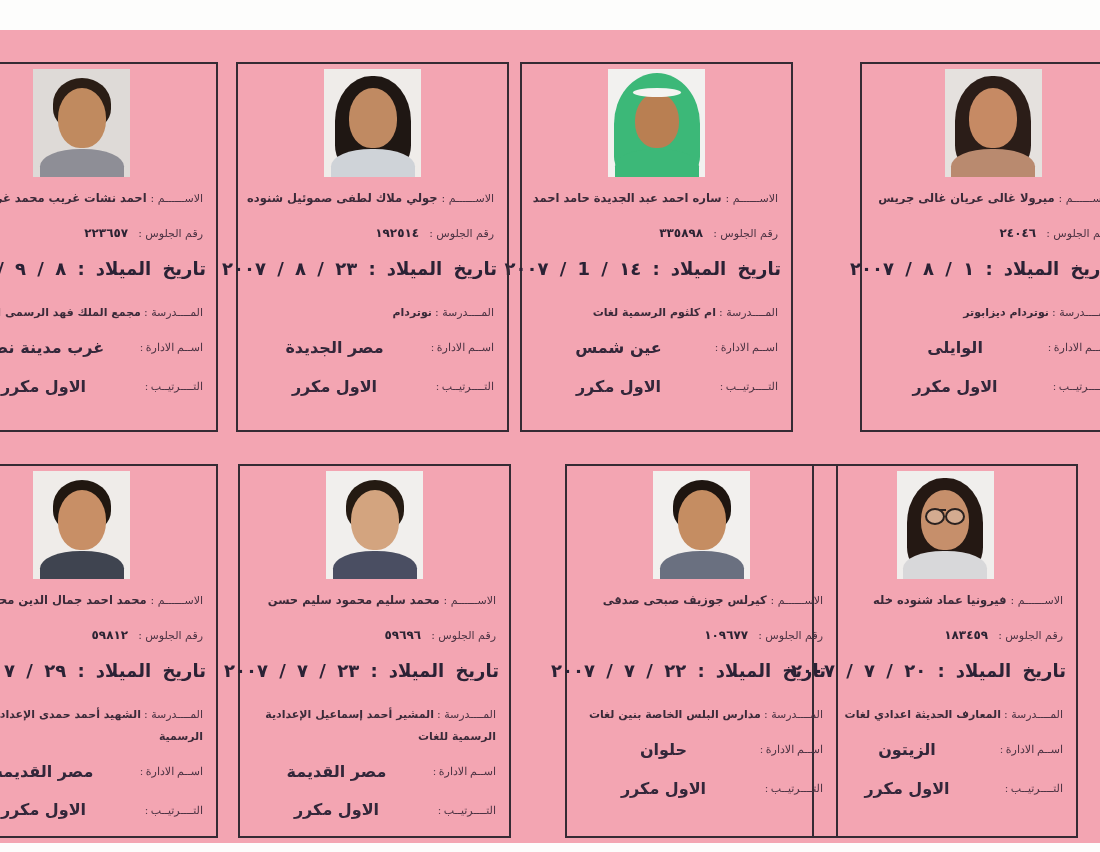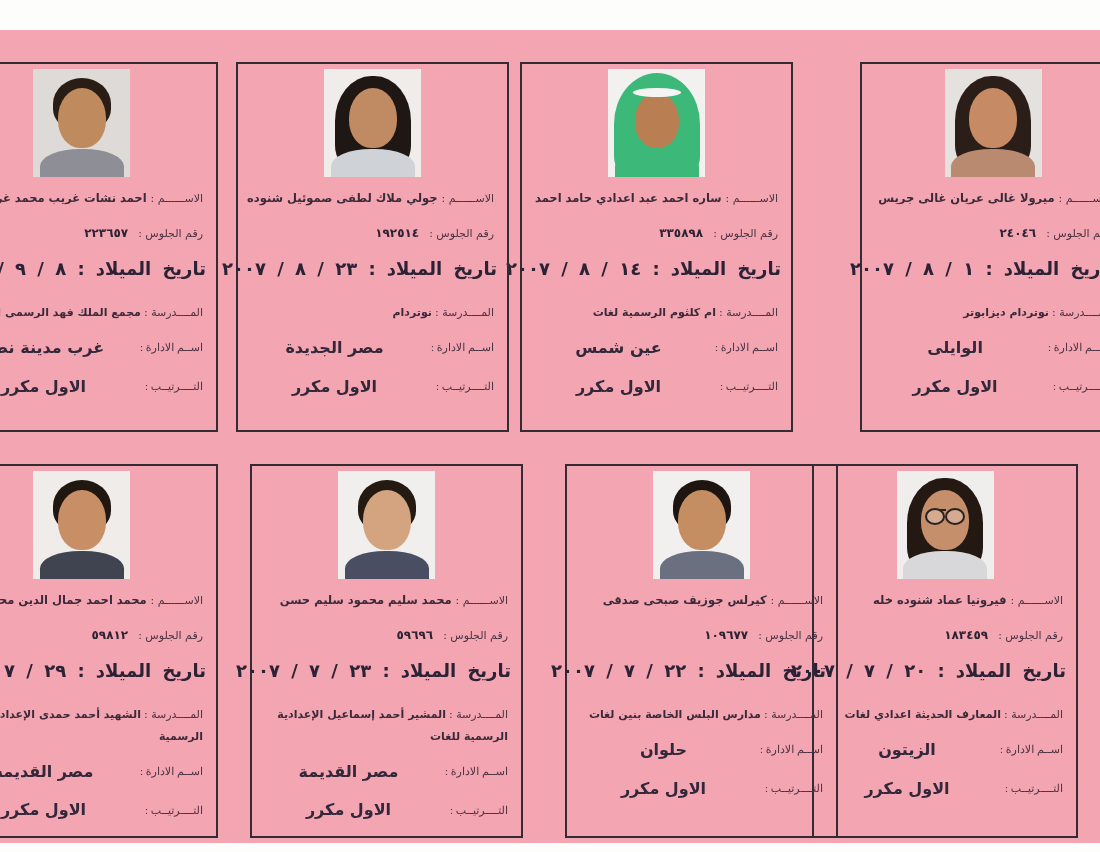--- a/index.html
+++ b/index.html
@@ -98,23 +98,23 @@
     </div>
 
     <div class="card" style="left:520px;top:32px;">
       <div class="photo" style="--bg:#f2f1ef;--hair:#3cb878;--skin:#b97f52;--shirt:#3cb878" data-ptype="hijab">
         <span class="hair"></span>
         <span class="head"></span>
         <span class="band"></span>
 
         <span class="torso"></span>
       </div>
-      <div class="row name-row"><span class="lbl">الاســــــم :</span><span class="val">ساره احمد عبد اعدادي حامد احمد</span></div>
+      <div class="row name-row"><span class="lbl">الاســــــم :</span><span class="val">ساره احمد عبد الجديدة حامد احمد</span></div>
       <div class="row seat-row"><span class="lbl">رقم الجلوس :</span><span class="val">٣٣٥٨٩٨</span></div>
-      <div class="row dob-row"><span>تاريخ الميلاد :</span> <span>١٤ / ٨ / ٢٠٠٧</span></div>
+      <div class="row dob-row"><span>تاريخ الميلاد :</span> <span>١٤ / 1 / ٢٠٠٧</span></div>
       <div class="row school-row"><span class="lbl">المــــدرسة :</span><span class="val">ام كلثوم الرسمية لغات</span></div>
       <div class="row flex-row admin-row">
           <span class="lbl">اســم الادارة :</span>
           <span class="val">عين شمس</span>
         </div>
       <div class="row flex-row rank-row">
           <span class="lbl">التــــرتيــب :</span>
           <span class="val">الاول مكرر</span>
         </div>
     </div>
@@ -197,21 +197,21 @@
       <div class="row flex-row admin-row">
           <span class="lbl">اســم الادارة :</span>
           <span class="val">حلوان</span>
         </div>
       <div class="row flex-row rank-row">
           <span class="lbl">التــــرتيــب :</span>
           <span class="val">الاول مكرر</span>
         </div>
     </div>
 
-    <div class="card tall" style="left:250px;top:434px;">
+    <div class="card tall" style="left:238px;top:434px;">
       <div class="photo" style="--bg:#f1efed;--hair:#241a12;--skin:#d3a47f;--shirt:#4a4e62" data-ptype="boy">
         <span class="hair"></span>
         <span class="head"></span>
 
         <span class="torso"></span>
       </div>
       <div class="row name-row"><span class="lbl">الاســــــم :</span><span class="val">محمد سليم محمود سليم حسن</span></div>
       <div class="row seat-row"><span class="lbl">رقم الجلوس :</span><span class="val">٥٩٦٩٦</span></div>
       <div class="row dob-row"><span>تاريخ الميلاد :</span> <span>٢٣ / ٧ / ٢٠٠٧</span></div>
       <div class="row school-row"><span class="lbl">المــــدرسة :</span><span class="val">المشير أحمد إسماعيل الإعدادية الرسمية للغات</span></div>

